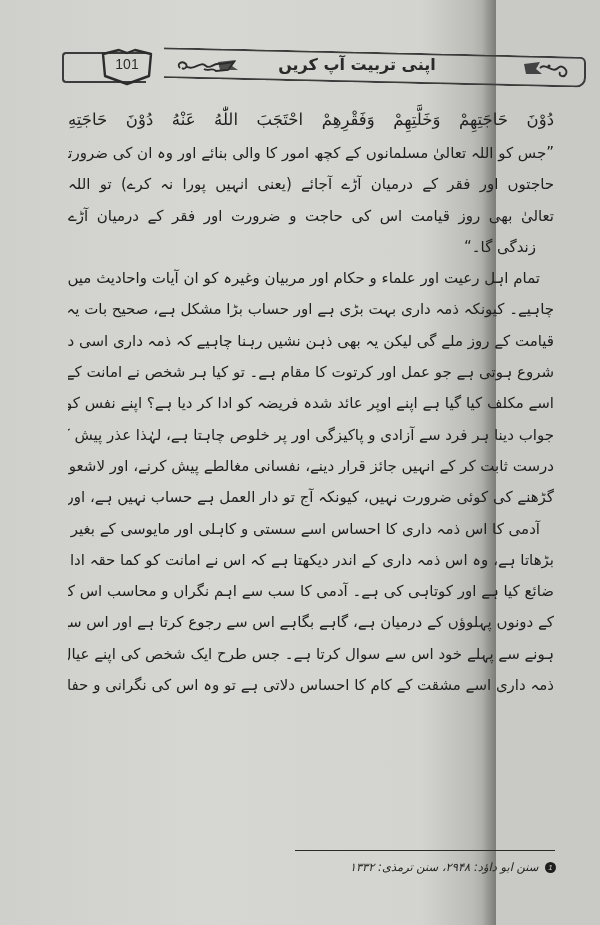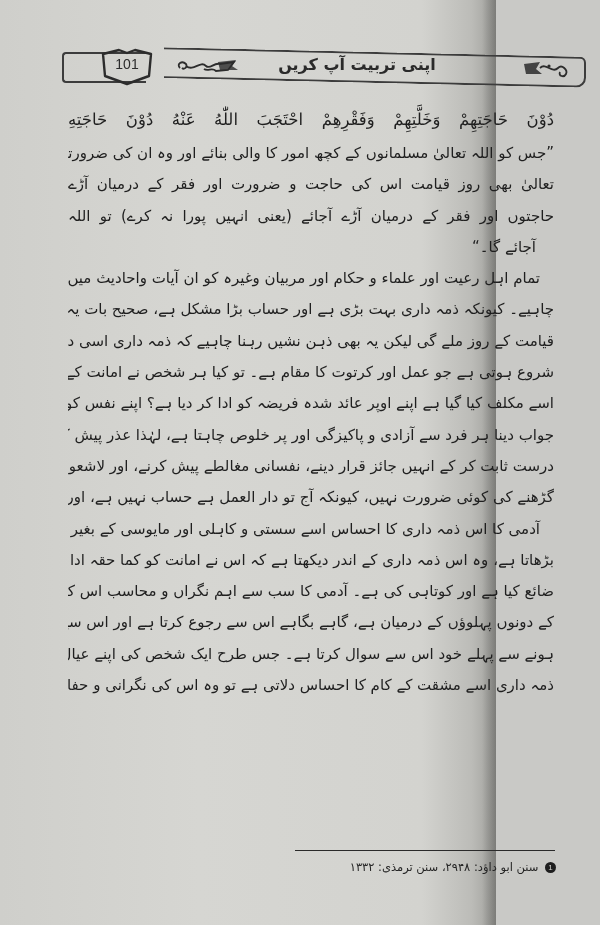--- a/index.html
+++ b/index.html
@@ -70,21 +70,21 @@
     display:inline-block; width: 11px; height: 11px; border-radius: 50%;
     background:#1e1e1e; color:#d4d4d0; font-size: 8px; line-height: 11px; text-align:center;
     vertical-align: middle; font-family: "Liberation Sans", sans-serif;
   }
   .footnote-rule {
     position: absolute; left: 295px; top: 850px; width: 260px; height: 0;
     border-top: 1.3px solid #2a2a2a;
   }
   .footnote {
     position: absolute; left: 250px; top: 860px; width: 306px;
-    direction: rtl; text-align: right; font-size: 11.5px; color: #252525;
+    direction: rtl; text-align: right; font-size: 11.5px; color: #252525; font-style: italic;
   }
   .footnote .fn-mark { margin-left: 3px; }
 </style>
 </head>
 <body>
 
 <div class="page">
   <div class="spine"></div>
 
   <div class="header">
@@ -109,23 +109,23 @@
     </svg>
   </div>
 
   <div class="body-text">
     <div class="arabic">
       <span class="ar-line">دُوْنَ حَاجَتِهِمْ وَخَلَّتِهِمْ وَفَقْرِهِمْ احْتَجَبَ اللّٰهُ عَنْهُ دُوْنَ حَاجَتِهِ</span>
     </div>
 
     <div class="urdu quote-block">
       <span class="u-line">”جس کو اللہ تعالیٰ مسلمانوں کے کچھ امور کا والی بنائے اور وہ ان کی ضرورتوں</span>
+      <span class="u-line">حاجتوں اور فقر کے درمیان آڑے آجائے (یعنی انہیں پورا نہ کرے) تو اللہ</span>
       <span class="u-line">تعالیٰ بھی روز قیامت اس کی حاجت و ضرورت اور فقر کے درمیان آڑے</span>
-      <span class="u-line">حاجتوں اور فقر کے درمیان آڑے آجائے (یعنی انہیں پورا نہ کرے) تو اللہ</span>
-      <span class="u-line last" style="padding-right:18px">آجائے گا۔“</span>
+      <span class="u-line last" style="padding-right:18px">زندگی گا۔“</span>
     </div>
 
     <div class="urdu">
       <span class="u-line" style="padding-right:14px">تمام اہل رعیت اور علماء و حکام اور مربیان وغیرہ کو ان آیات واحادیث میں غور کرنا</span>
       <span class="u-line">چاہیے۔ کیونکہ ذمہ داری بہت بڑی ہے اور حساب بڑا مشکل ہے، صحیح بات یہ ہے کہ جزا</span>
       <span class="u-line">قیامت کے روز ملے گی لیکن یہ بھی ذہن نشیں رہنا چاہیے کہ ذمہ داری اسی دنیاوی زندگی سے</span>
       <span class="u-line">شروع ہوتی ہے جو عمل اور کرتوت کا مقام ہے۔ تو کیا ہر شخص نے امانت کے تعلق سے جس کا</span>
       <span class="u-line">اسے مکلف کیا گیا ہے اپنے اوپر عائد شدہ فریضہ کو ادا کر دیا ہے؟ اپنے نفس کو اس سوال کا</span>
       <span class="u-line">جواب دینا ہر فرد سے آزادی و پاکیزگی اور پر خلوص چاہتا ہے، لہٰذا عذر پیش کرنے، خطاؤں کو</span>
       <span class="u-line">درست ثابت کر کے انہیں جائز قرار دینے، نفسانی مغالطے پیش کرنے، اور لاشعوری حیلے</span>

